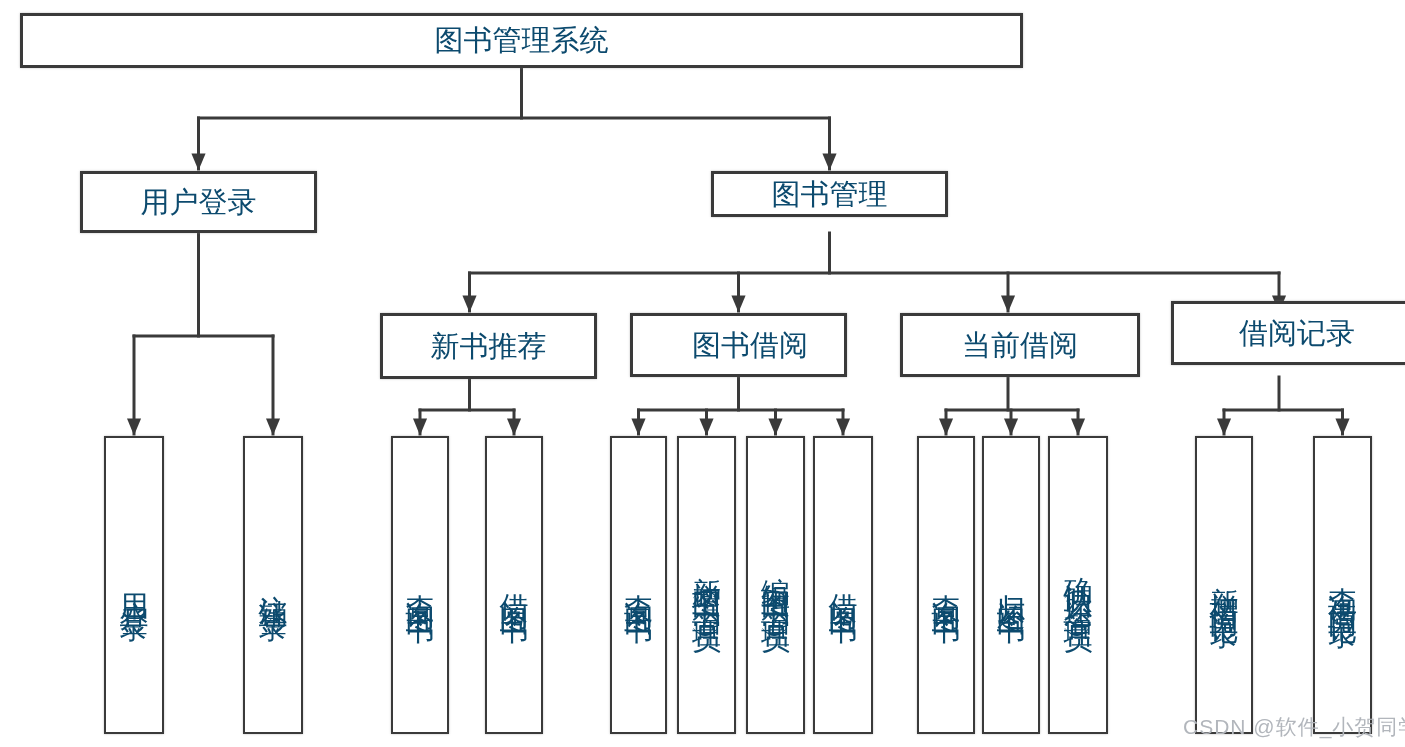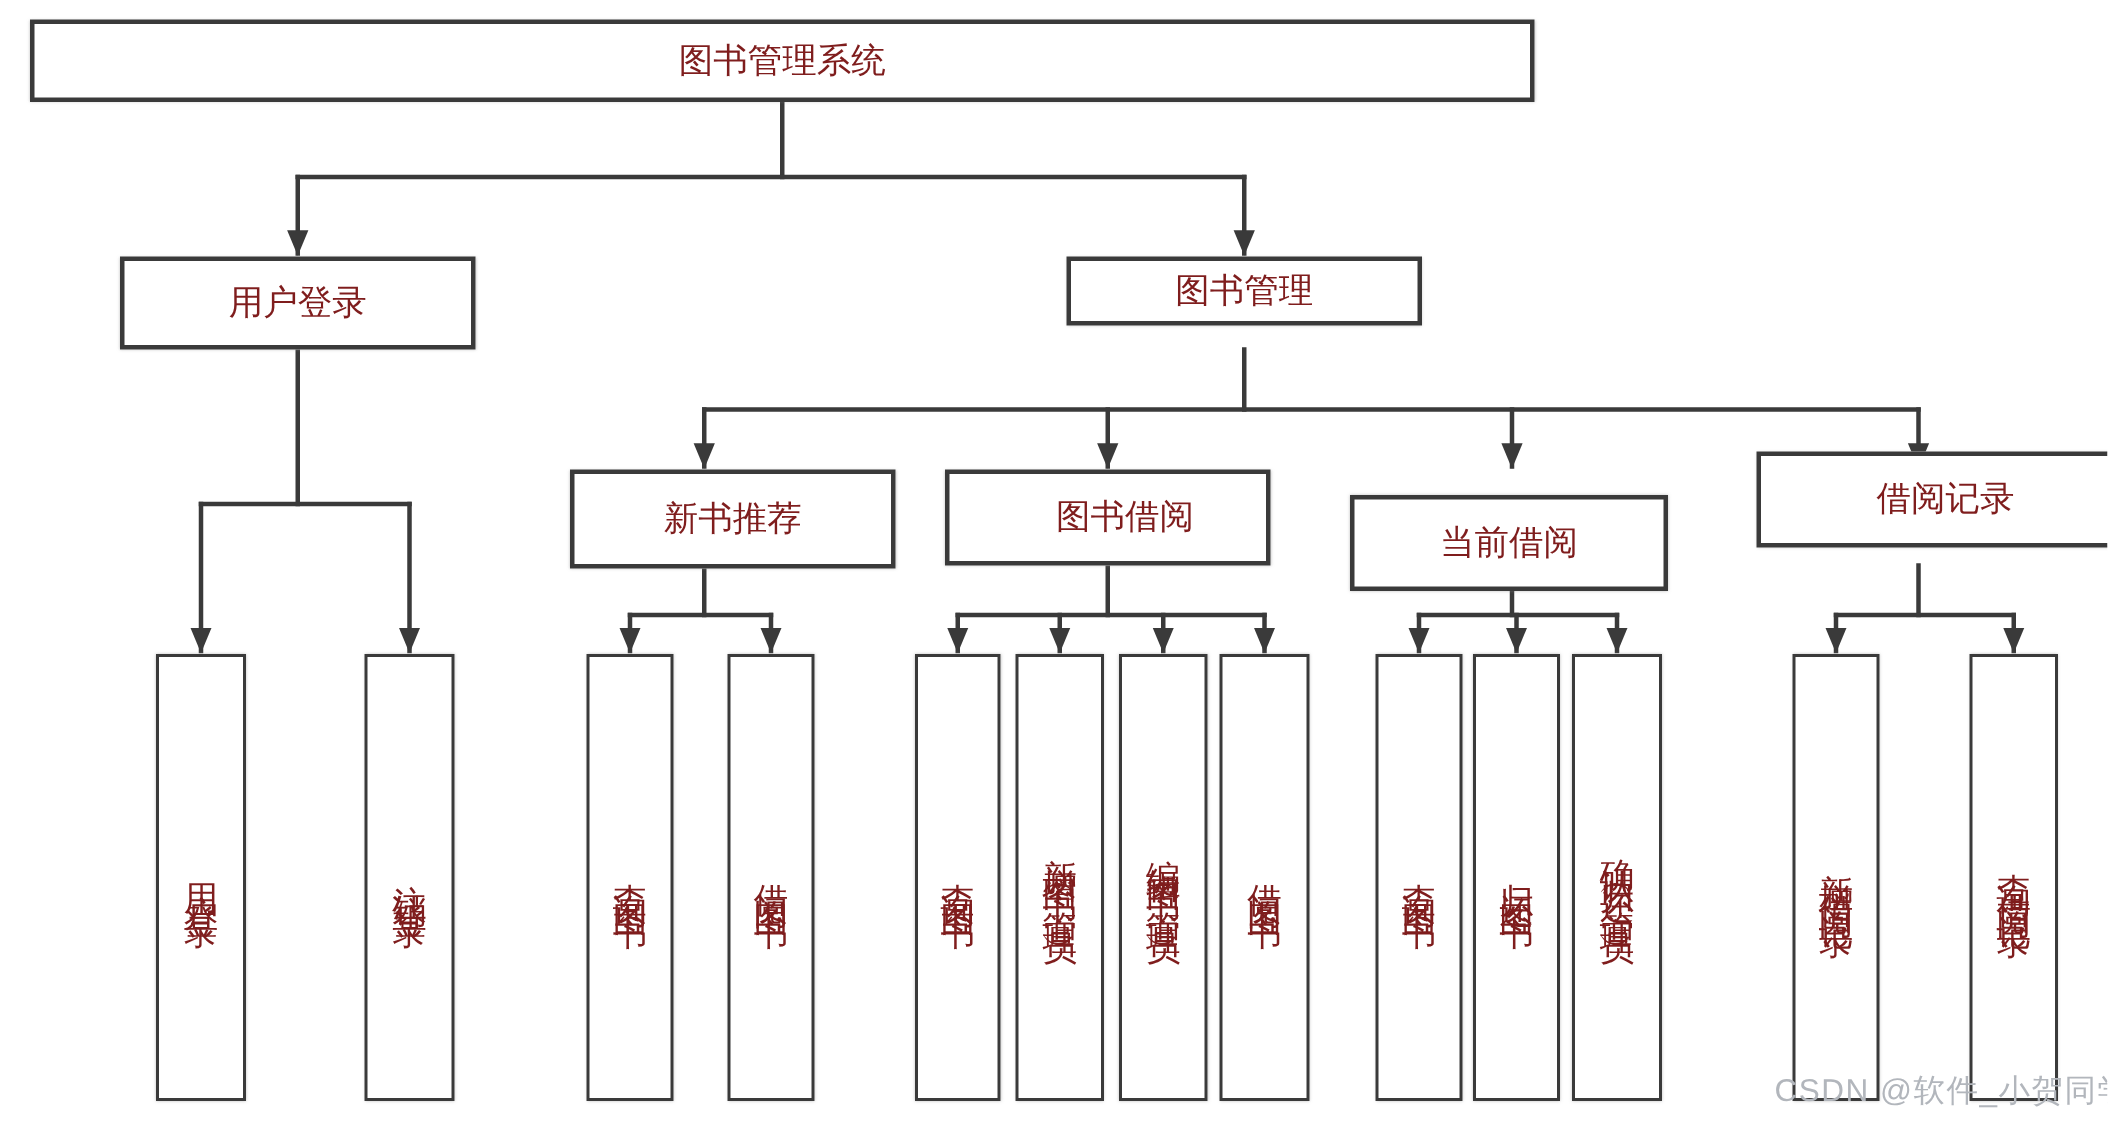--- a/index.html
+++ b/index.html
@@ -17,22 +17,22 @@
     background:#ffffff;
     border:3px solid #3a3a3a;
     display:flex;
     align-items:center;
     justify-content:center;
     z-index:2;
     box-shadow:0 0 2px rgba(140,140,140,.55);
   }
   .node.v{border-width:2.5px;}
   .node .lbl{
-    color:#7f1d1d;
-    font-size:23px;
+    color:#0c4a6e;
+    font-size:29px;
     line-height:1.2;
     white-space:nowrap;
   }
   .node.v .lbl{
     writing-mode:vertical-rl;
     letter-spacing:7px;
     white-space:normal;
     line-height:1;
   }
   .watermark{
@@ -103,21 +103,21 @@
     </div>
     <div class="node h" style="left: 711px; top: 171px; width: 237px; height: 46px;">
       <span class="lbl">图书管理</span>
     </div>
     <div class="node h" style="left: 380px; top: 313px; width: 217px; height: 66px;">
       <span class="lbl">新书推荐</span>
     </div>
     <div class="node h" style="left: 630px; top: 313px; width: 217px; height: 64px; padding-left: 23px;">
       <span class="lbl">图书借阅</span>
     </div>
-    <div class="node h" style="left: 900px; top: 313px; width: 212px; height: 64px; margin-top: 17px;">
+    <div class="node h" style="left: 900px; top: 313px; width: 240px; height: 64px;">
       <span class="lbl">当前借阅</span>
     </div>
     <div class="node h" style="left: 1171px; top: 301px; width: 252px; height: 64px;">
       <span class="lbl">借阅记录</span>
     </div>
     <div class="node v" style="left: 104px; top: 436px; width: 60px; height: 298px;">
       <span class="lbl">用户登录</span>
     </div>
     <div class="node v" style="left: 243px; top: 436px; width: 60px; height: 298px;">
       <span class="lbl">注销登录</span>

